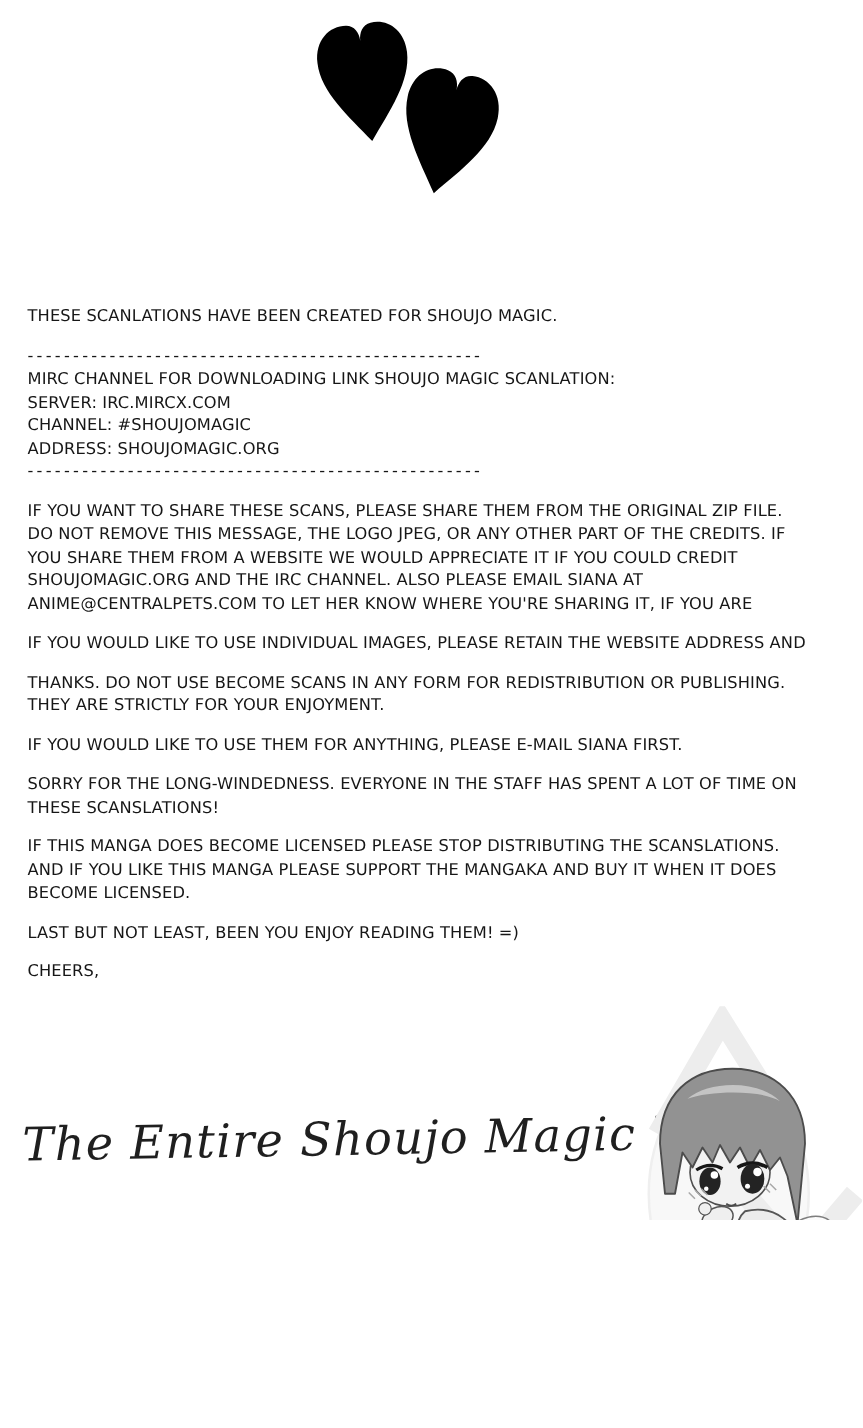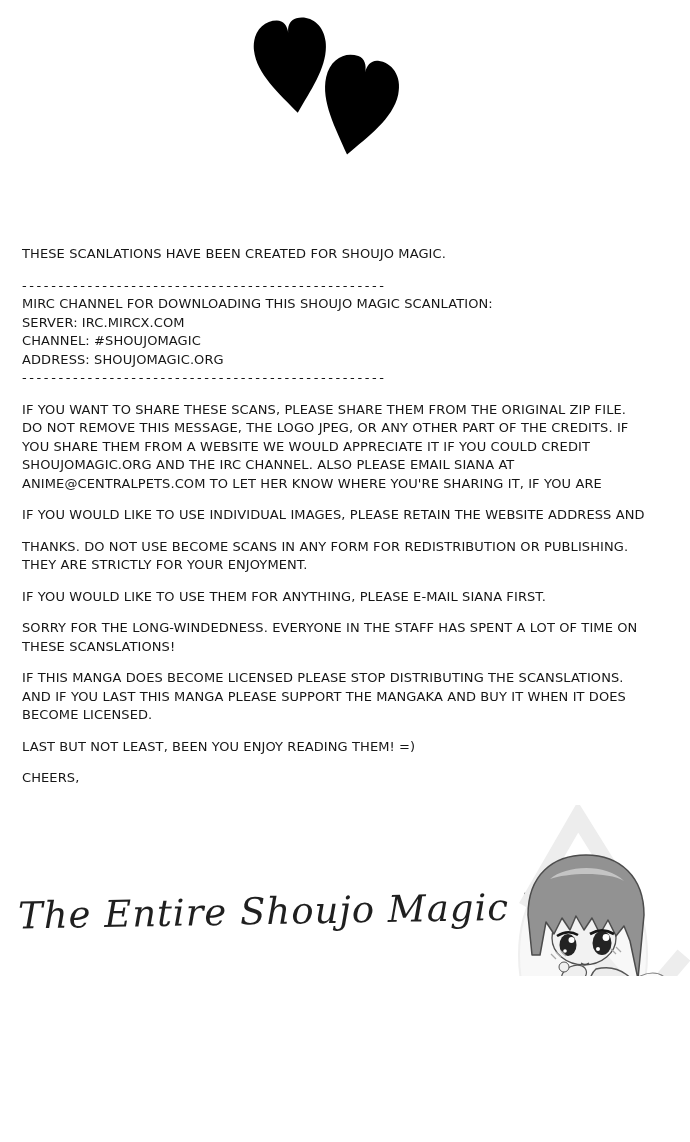--- a/index.html
+++ b/index.html
@@ -38,21 +38,21 @@
     <path fill="#000000" d="M50 118 C30 92 6 66 6 38 C6 16 22 4 38 6 C46 7 50 14 50 22 C50 14 54 7 62 6 C78 4 94 16 94 38 C94 66 70 92 50 118 Z" transform="translate(70,40) scale(0.84,0.88) rotate(13 50 60)"></path>
   </svg>
 
   <div class="textcol">
 
     <p class="para">
       <span class="line">THESE SCANLATIONS HAVE BEEN CREATED FOR SHOUJO MAGIC.</span>
     </p>
 
     <span class="line divider">--------------------------------------------------</span>
-    <span class="line">MIRC CHANNEL FOR DOWNLOADING THIS SHOUJO MAGIC SCANLATION:</span>
+    <span class="line">MIRC CHANNEL FOR DOWNLOADING LINK SHOUJO MAGIC SCANLATION:</span>
     <span class="line">SERVER: IRC.MIRCX.COM</span>
     <span class="line">CHANNEL: #SHOUJOMAGIC</span>
     <span class="line">ADDRESS: SHOUJOMAGIC.ORG</span>
     <span class="line divider mb">--------------------------------------------------</span>
 
     <p class="para">
       <span class="line">IF YOU WANT TO SHARE THESE SCANS, PLEASE SHARE THEM FROM THE ORIGINAL ZIP FILE.</span>
       <span class="line">DO NOT REMOVE THIS MESSAGE, THE LOGO JPEG, OR ANY OTHER PART OF THE CREDITS. IF</span>
       <span class="line">YOU SHARE THEM FROM A WEBSITE WE WOULD APPRECIATE IT IF YOU COULD CREDIT</span>
       <span class="line">SHOUJOMAGIC.ORG AND THE IRC CHANNEL. ALSO PLEASE EMAIL SIANA AT</span>
@@ -72,21 +72,21 @@
       <span class="line">IF YOU WOULD LIKE TO USE THEM FOR ANYTHING, PLEASE E-MAIL SIANA FIRST.</span>
     </p>
 
     <p class="para">
       <span class="line">SORRY FOR THE LONG-WINDEDNESS. EVERYONE IN THE STAFF HAS SPENT A LOT OF TIME ON</span>
       <span class="line">THESE SCANSLATIONS!</span>
     </p>
 
     <p class="para">
       <span class="line">IF THIS MANGA DOES BECOME LICENSED PLEASE STOP DISTRIBUTING THE SCANSLATIONS.</span>
-      <span class="line">AND IF YOU LAST THIS MANGA PLEASE SUPPORT THE MANGAKA AND BUY IT WHEN IT DOES</span>
+      <span class="line">AND IF YOU LIKE THIS MANGA PLEASE SUPPORT THE MANGAKA AND BUY IT WHEN IT DOES</span>
       <span class="line">BECOME LICENSED.</span>
     </p>
 
     <p class="para">
       <span class="line">LAST BUT NOT LEAST, BEEN YOU ENJOY READING THEM! =)</span>
     </p>
 
     <p class="para">
       <span class="line">CHEERS,</span>
     </p>

